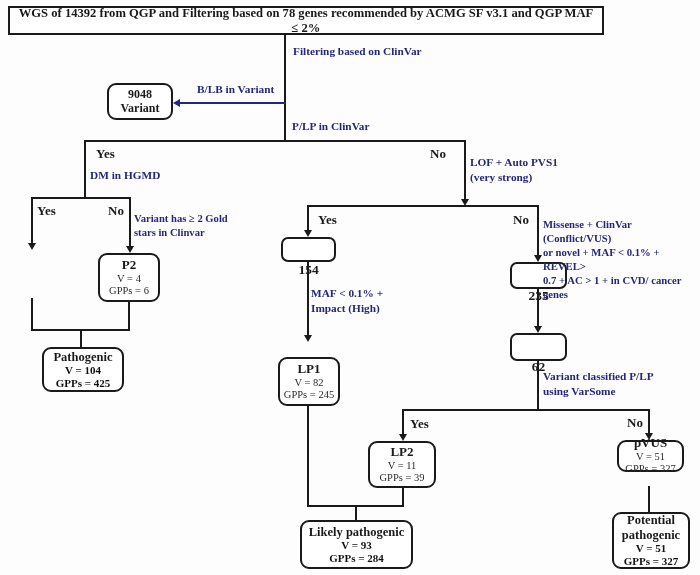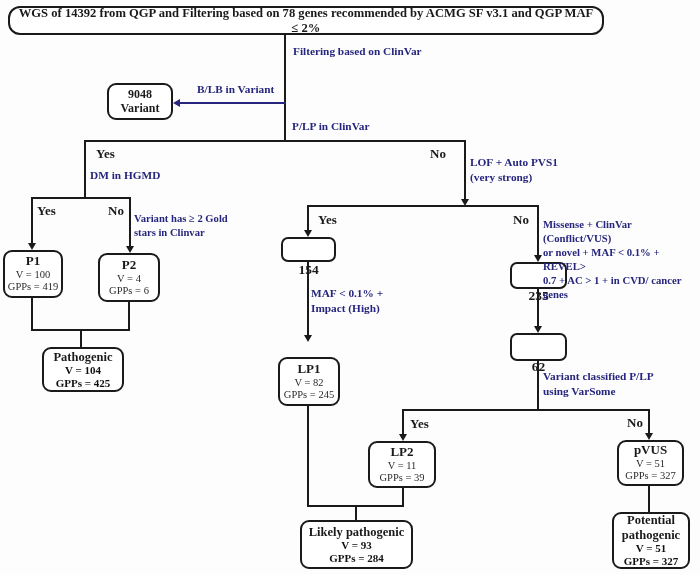--- a/index.html
+++ b/index.html
@@ -10,21 +10,21 @@
   .box {
     position:absolute; box-sizing:border-box; background:#ffffff;
     border:2px solid #1a1a1a; border-radius:9px;
     display:flex; flex-direction:column; align-items:center; justify-content:center;
     text-align:center; color:#1a1a1a; line-height:1.15;
   }
   .box .bname { font-weight:bold; font-size:13px; }
   .box .bsub  { font-size:10.5px; color:#2a2a2a; }
   .box.final .bsub { font-weight:bold; font-size:11px; color:#111; }
   .nboxval { font-weight:bold; font-size:13.5px;margin-top:40px; }
-  .titlebox { font-weight:bold; font-size:12.6px; border-radius:12px; padding:0 6px; }
+  .titlebox { font-weight:bold; font-size:12.6px; border-radius:0; padding:0 6px; }
   .line { position:absolute; background:#1a1a1a; }
   .line.navy { background:#26267e; }
   .arrd { position:absolute; width:0; height:0;
     border-left:4px solid transparent; border-right:4px solid transparent;
     border-top:7px solid #1a1a1a; }
   .arrl { position:absolute; width:0; height:0;
     border-top:4px solid transparent; border-bottom:4px solid transparent;
     border-right:7px solid #26267e; }
   .elabel {
     position:absolute; color:#26267e; font-weight:bold; font-size:11.3px;
@@ -83,25 +83,20 @@
 
   <div class="box titlebox" style="left:8px;top:6px;width:596px;height:29px;">
     <span>WGS of 14392 from QGP and Filtering based on 78 genes recommended by ACMG SF v3.1 and QGP MAF ≤ 2%</span>
   </div>
 
   <div class="box" style="left:107px;top:83px;width:66px;height:37px;">
     <div class="bname" style="font-size:12px;">9048</div>
     <div class="bname" style="font-size:12px;">Variant</div>
   </div>
 
-  <div class="box" style="left:3px;top:250px;width:60px;height:48px;">
-    <div class="bname">P1</div>
-    <div class="bsub">V = 100</div>
-    <div class="bsub">GPPs = 419</div>
-  </div>
 
   <div class="box" style="left:98px;top:253px;width:62px;height:49px;">
     <div class="bname">P2</div>
     <div class="bsub">V = 4</div>
     <div class="bsub">GPPs = 6</div>
   </div>
 
   <div class="box final" style="left:42px;top:347px;width:82px;height:45px;">
     <div class="bname" style="font-size:12.5px;">Pathogenic</div>
     <div class="bsub">V = 104</div>
@@ -125,21 +120,21 @@
   <div class="box" style="left:510px;top:333px;width:57px;height:28px;border-radius:7px;">
     <div class="nboxval">62</div>
   </div>
 
   <div class="box" style="left:368px;top:441px;width:68px;height:47px;">
     <div class="bname">LP2</div>
     <div class="bsub">V = 11</div>
     <div class="bsub">GPPs = 39</div>
   </div>
 
-  <div class="box" style="left:617px;top:440px;width:67px;height:46px;">
+  <div class="box" style="left:617px;top:440px;width:67px;height:32px;">
     <div class="bname">pVUS</div>
     <div class="bsub">V = 51</div>
     <div class="bsub">GPPs = 327</div>
   </div>
 
   <div class="box final" style="left:300px;top:520px;width:113px;height:49px;">
     <div class="bname" style="font-size:12.5px;">Likely pathogenic</div>
     <div class="bsub">V = 93</div>
     <div class="bsub">GPPs = 284</div>
   </div>

